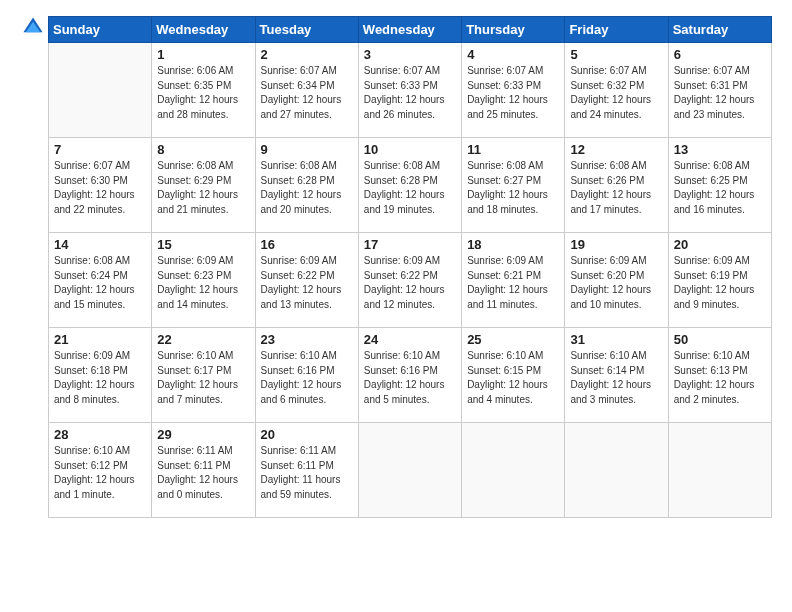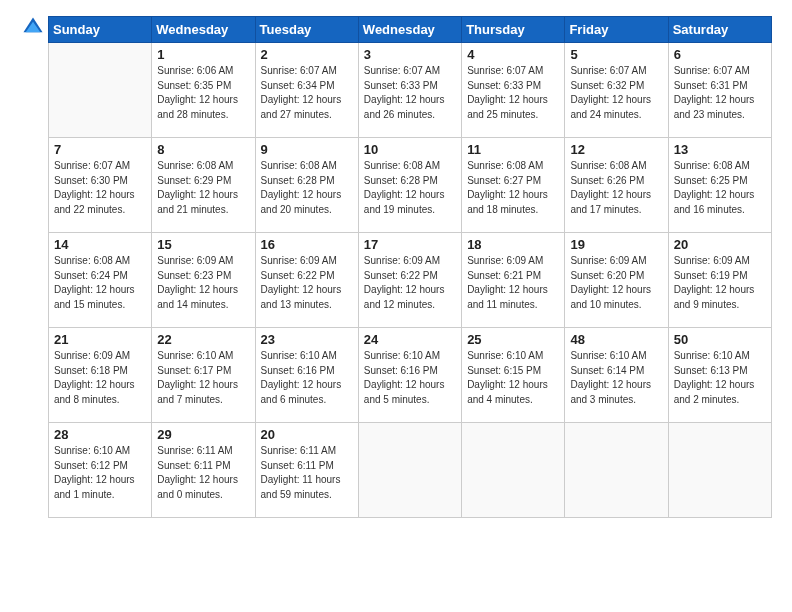--- a/index.html
+++ b/index.html
@@ -309,21 +309,21 @@
 and 5 minutes.</div>
           </td>
           <td>
             <span class="day-num">25</span>
             <div class="day-info" style="white-space: pre-line;">Sunrise: 6:10 AM
 Sunset: 6:15 PM
 Daylight: 12 hours
 and 4 minutes.</div>
           </td>
           <td>
-            <span class="day-num">48</span>
+            <span class="day-num">31</span>
             <div class="day-info" style="white-space: pre-line;">Sunrise: 6:10 AM
 Sunset: 6:14 PM
 Daylight: 12 hours
 and 3 minutes.</div>
           </td>
           <td>
             <span class="day-num">50</span>
             <div class="day-info" style="white-space: pre-line;">Sunrise: 6:10 AM
 Sunset: 6:13 PM
 Daylight: 12 hours

